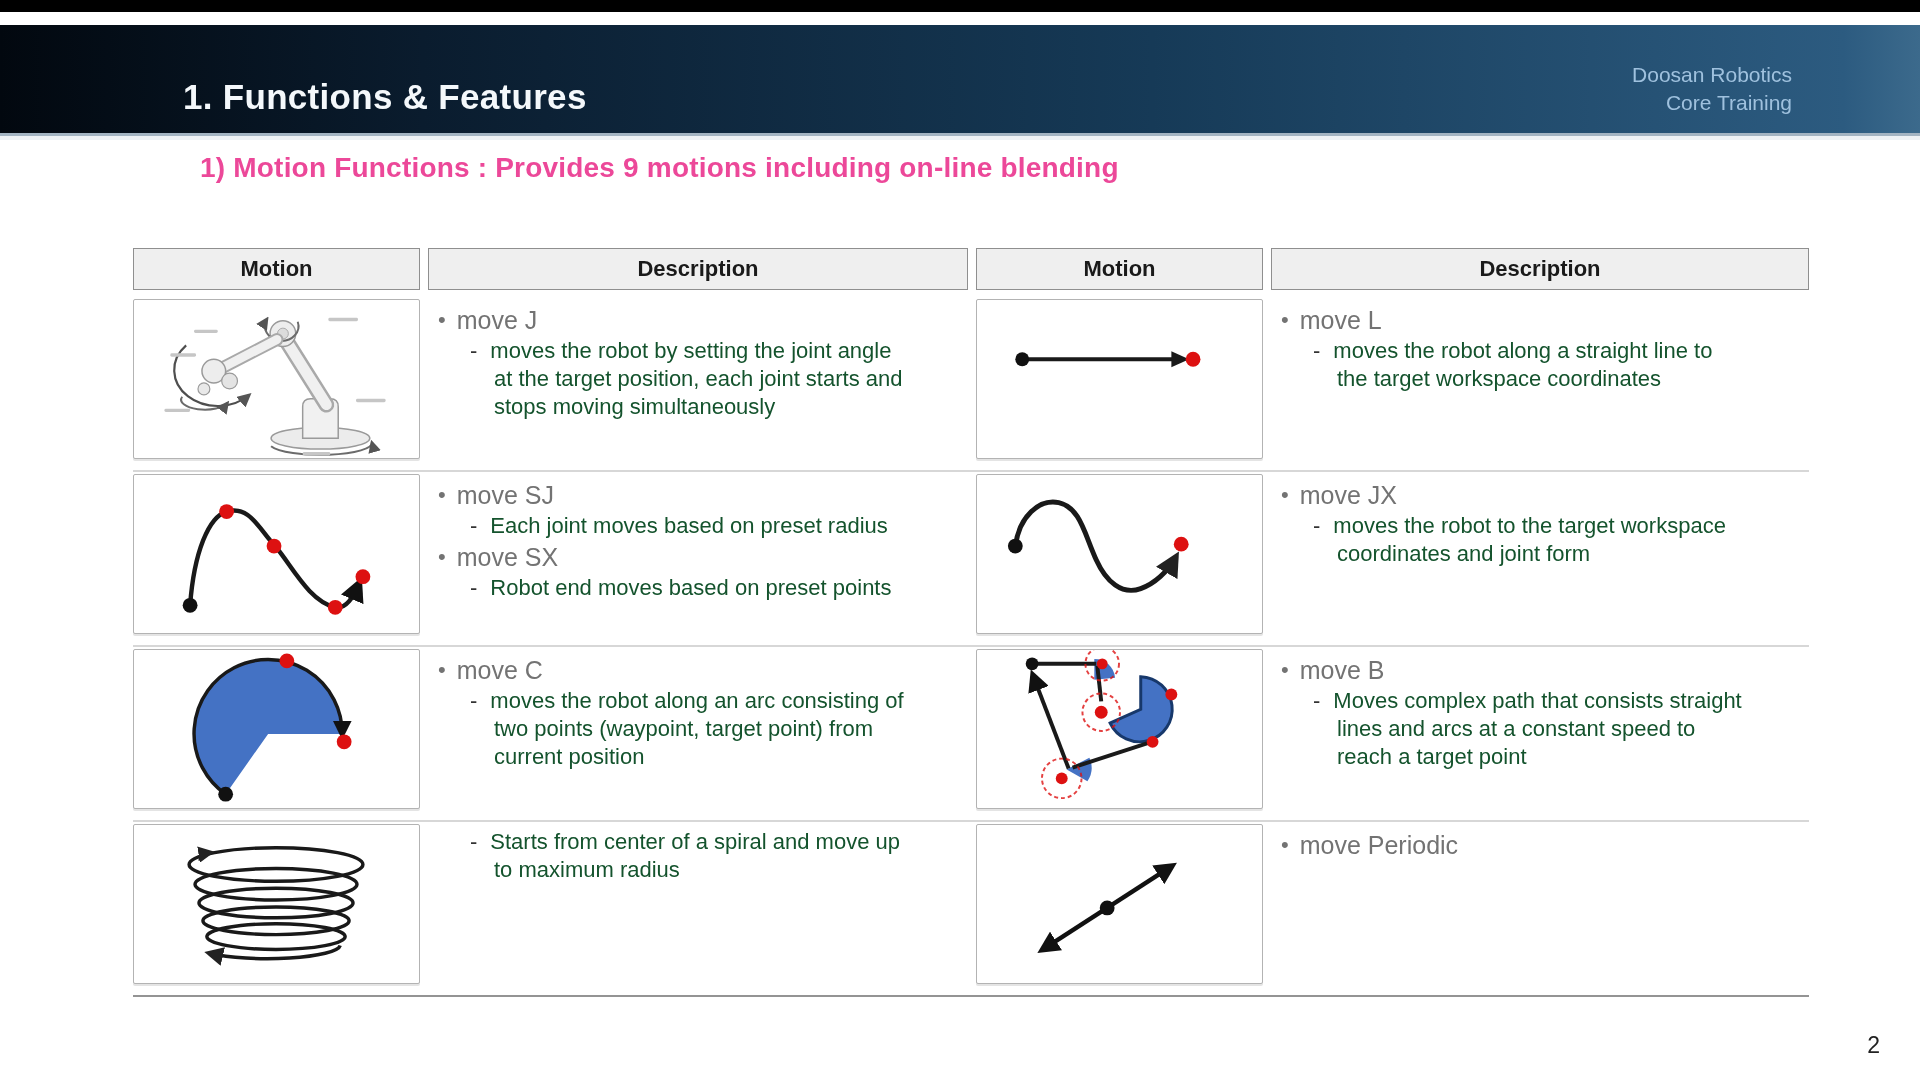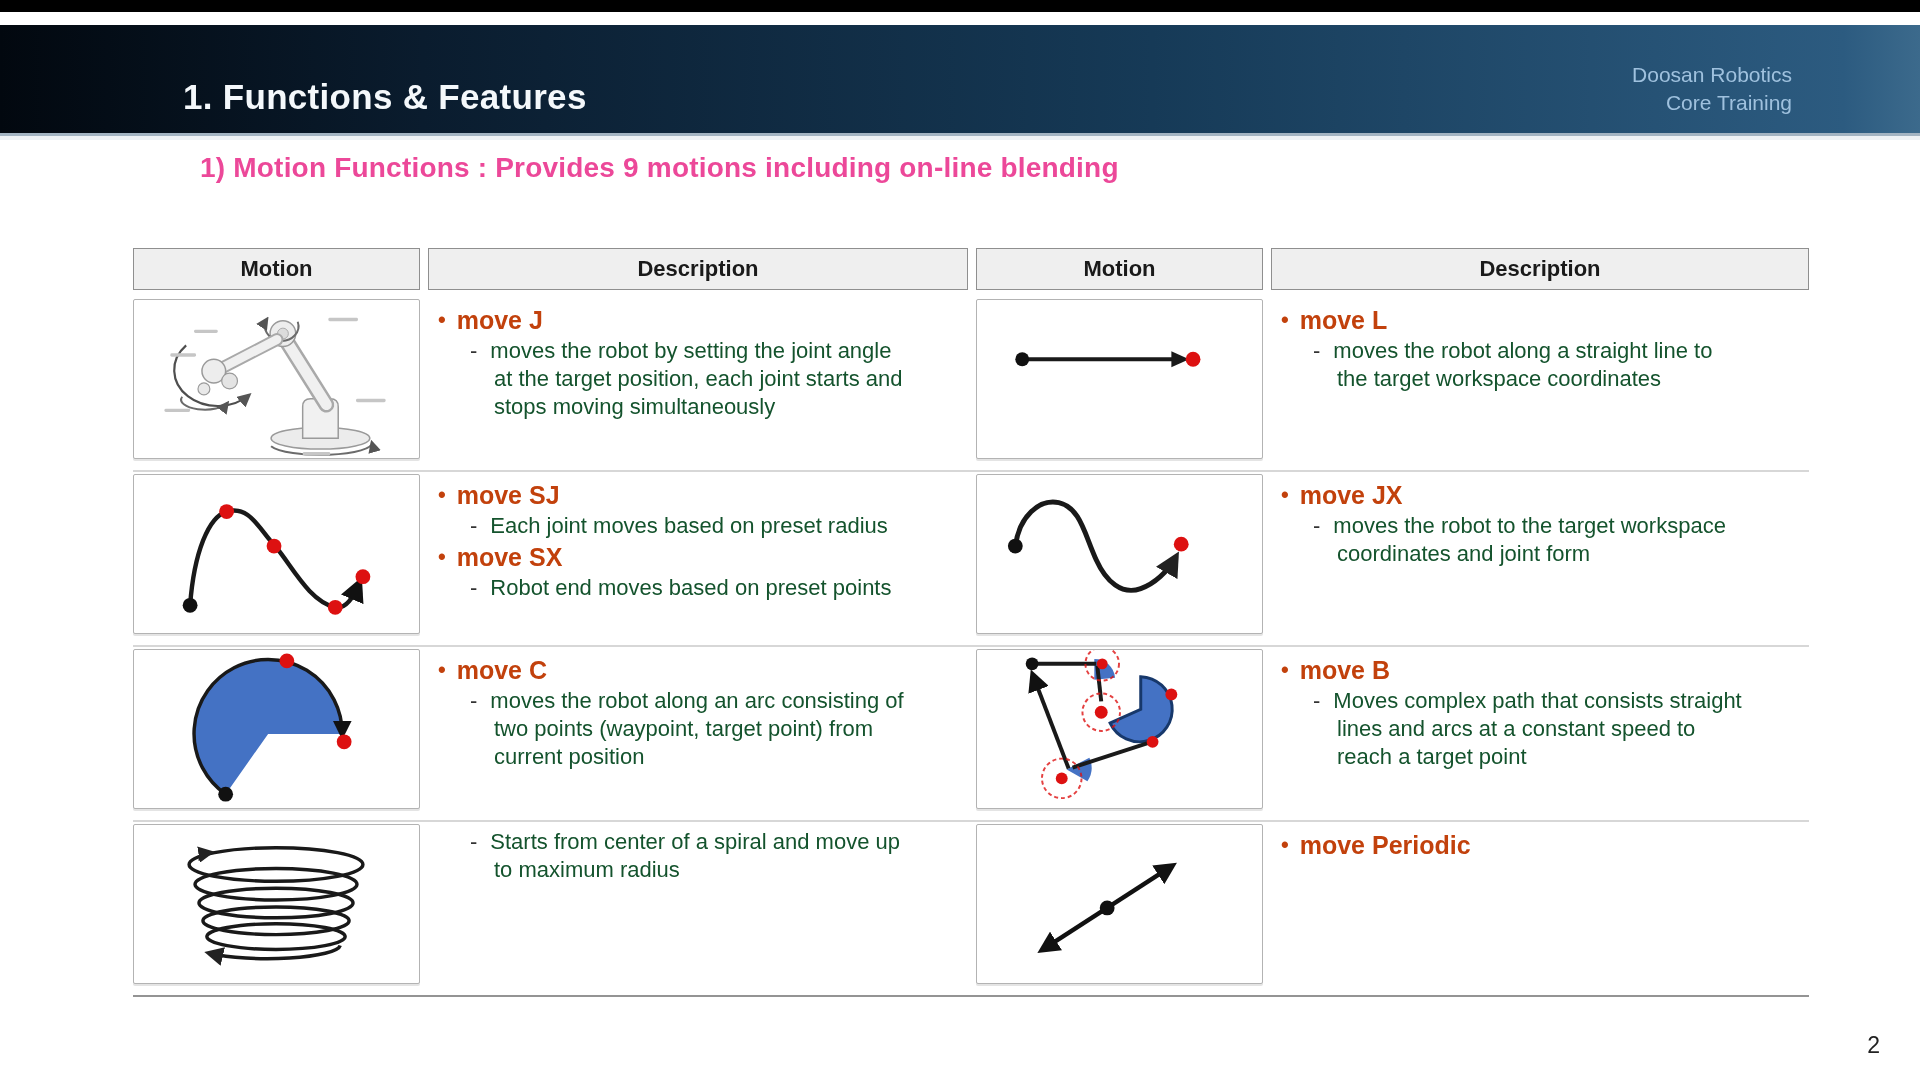--- a/index.html
+++ b/index.html
@@ -35,21 +35,21 @@
     font-size:22px; font-weight:bold; color:#1a1a1a;
   }
   .trow { height:173px; border-bottom:2px solid #d7d7d7; }
   .trow.last { border-bottom:2px solid #949494; }
   .imgbox {
     width:285px; height:158px; margin-top:2px; background:#fff;
     border:1px solid #b3b3b3; border-radius:2px; box-shadow:0 2px 0 #e4e4e4;
   }
   .imgbox svg { width:100%; height:100%; display:block; }
   .desc-cell { padding:6px 0 0 10px; }
-  .item-name { font-size:25px; font-weight:bold; color:#c2410c; margin:3px 0 2px 0; }
+  .item-name { font-size:25px; font-weight:normal; color:#737373; margin:3px 0 2px 0; }
   .item-name::before { content:"\2022"; font-size:22px; margin-right:11px; position:relative; top:-2px; }
   .item-desc {
     font-size:22px; color:#14532d; line-height:1.27; max-width:410px;
     padding-left:56px; text-indent:-24px; margin-bottom:2px;
   }
   .item-desc::before { content:"-"; margin-right:13px; color:#333; }
   .page-number { position:absolute; right:40px; top:1032px; font-size:23px; color:#222; }
   
   .blue-fill { fill:var(--table-blue,#4472c4); }
   .reddot { fill:var(--marker-red,#dd1111); }

